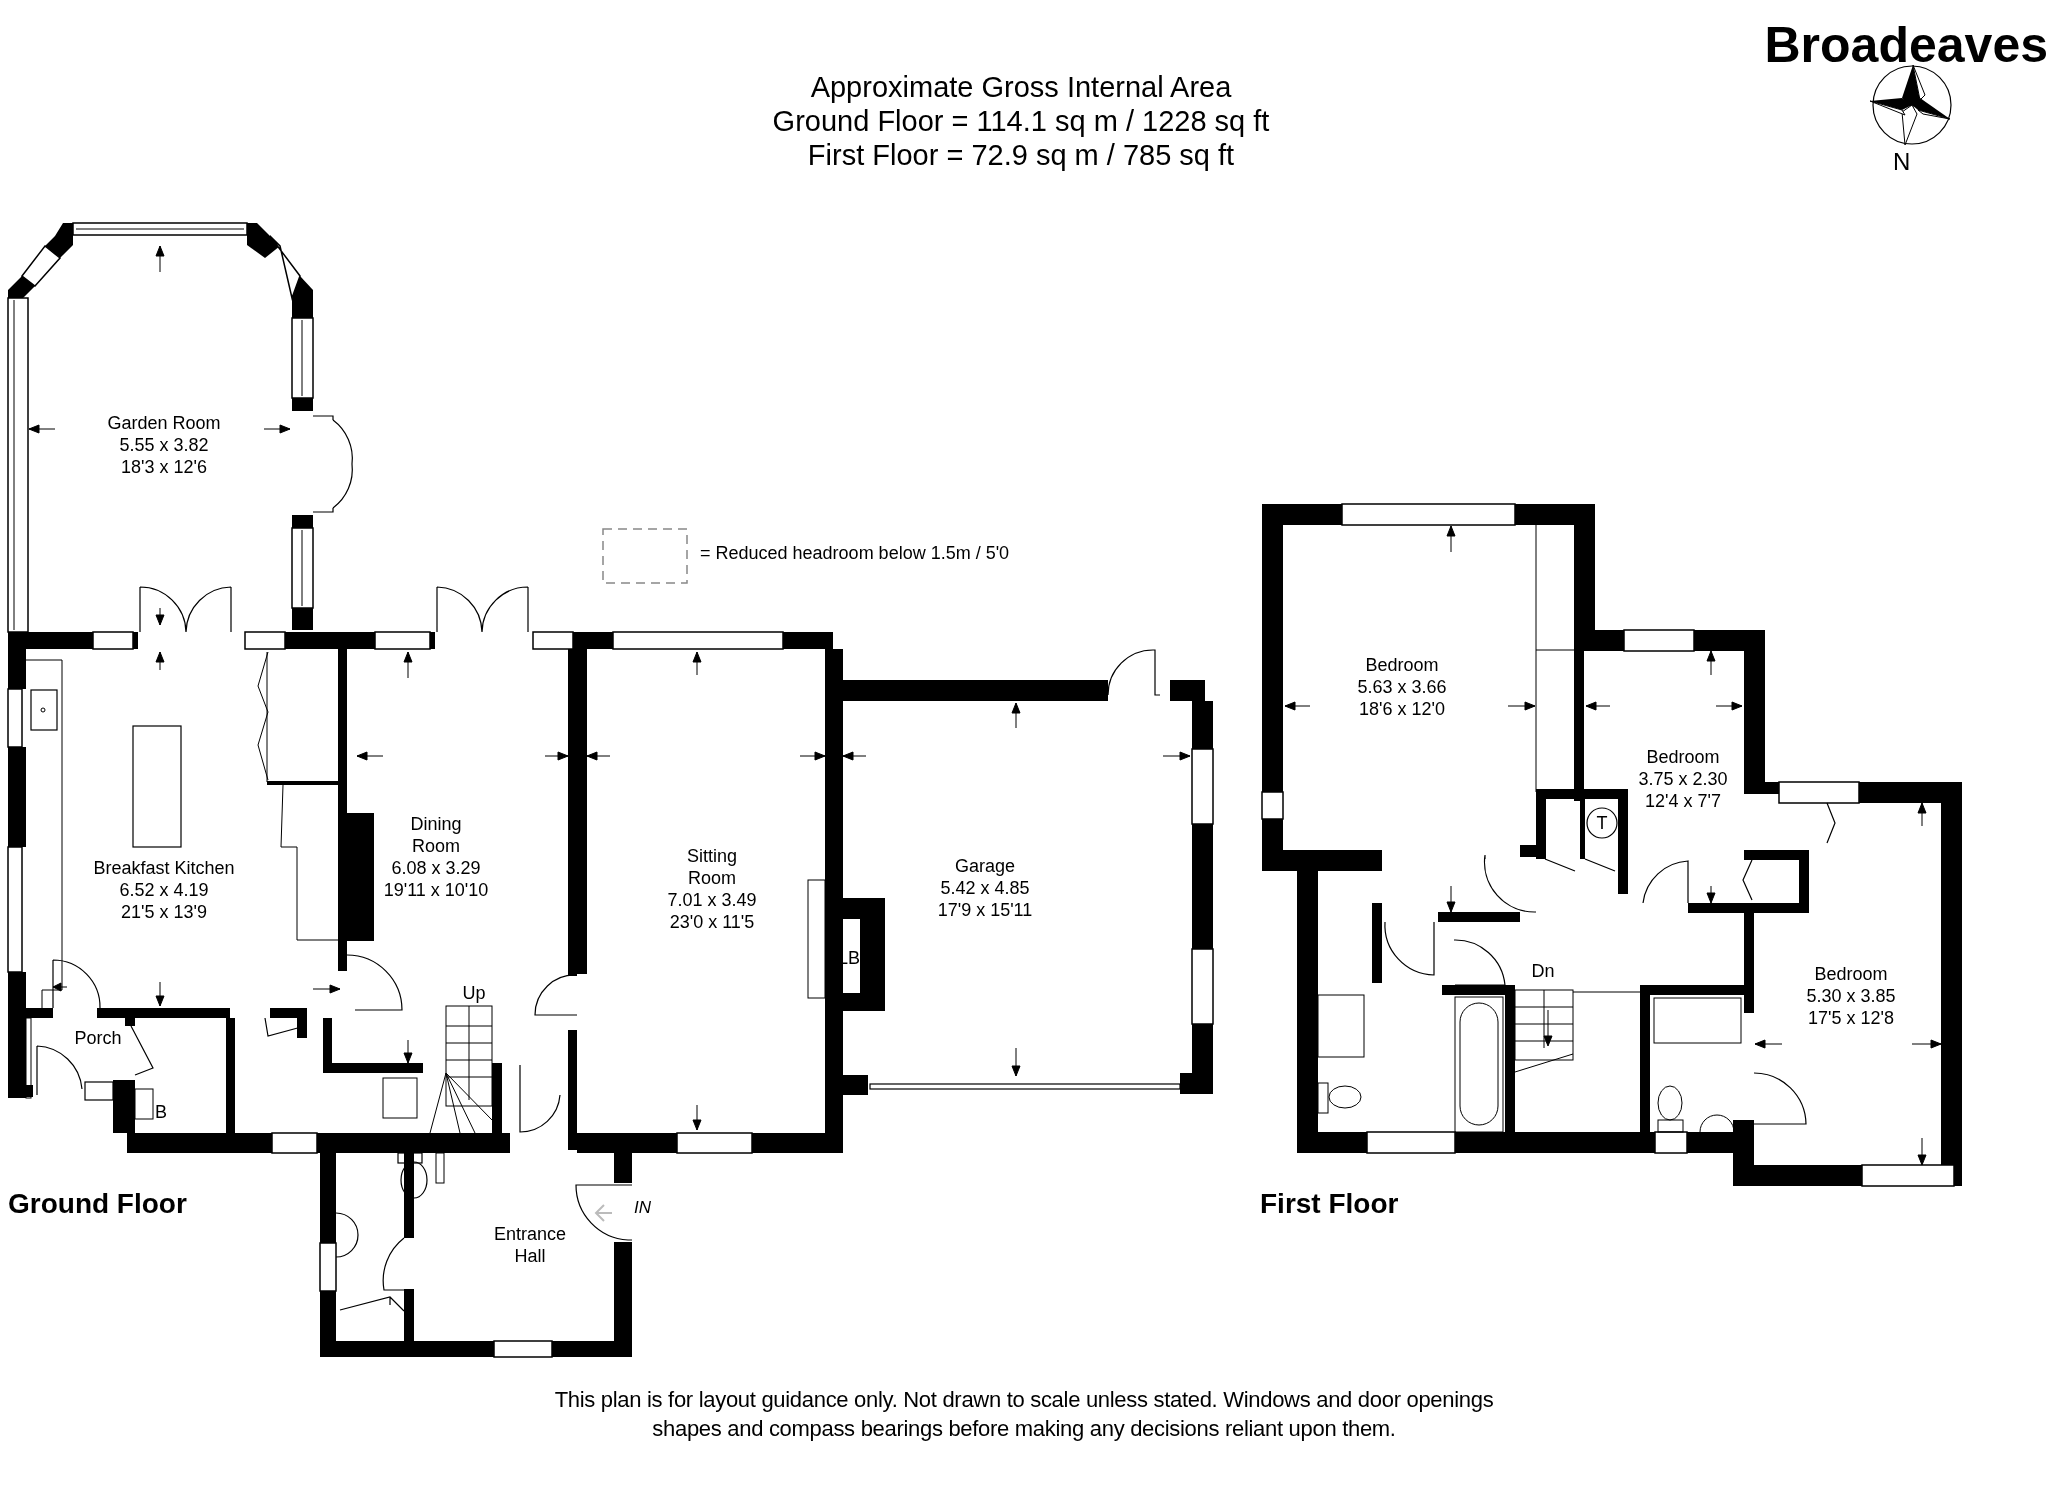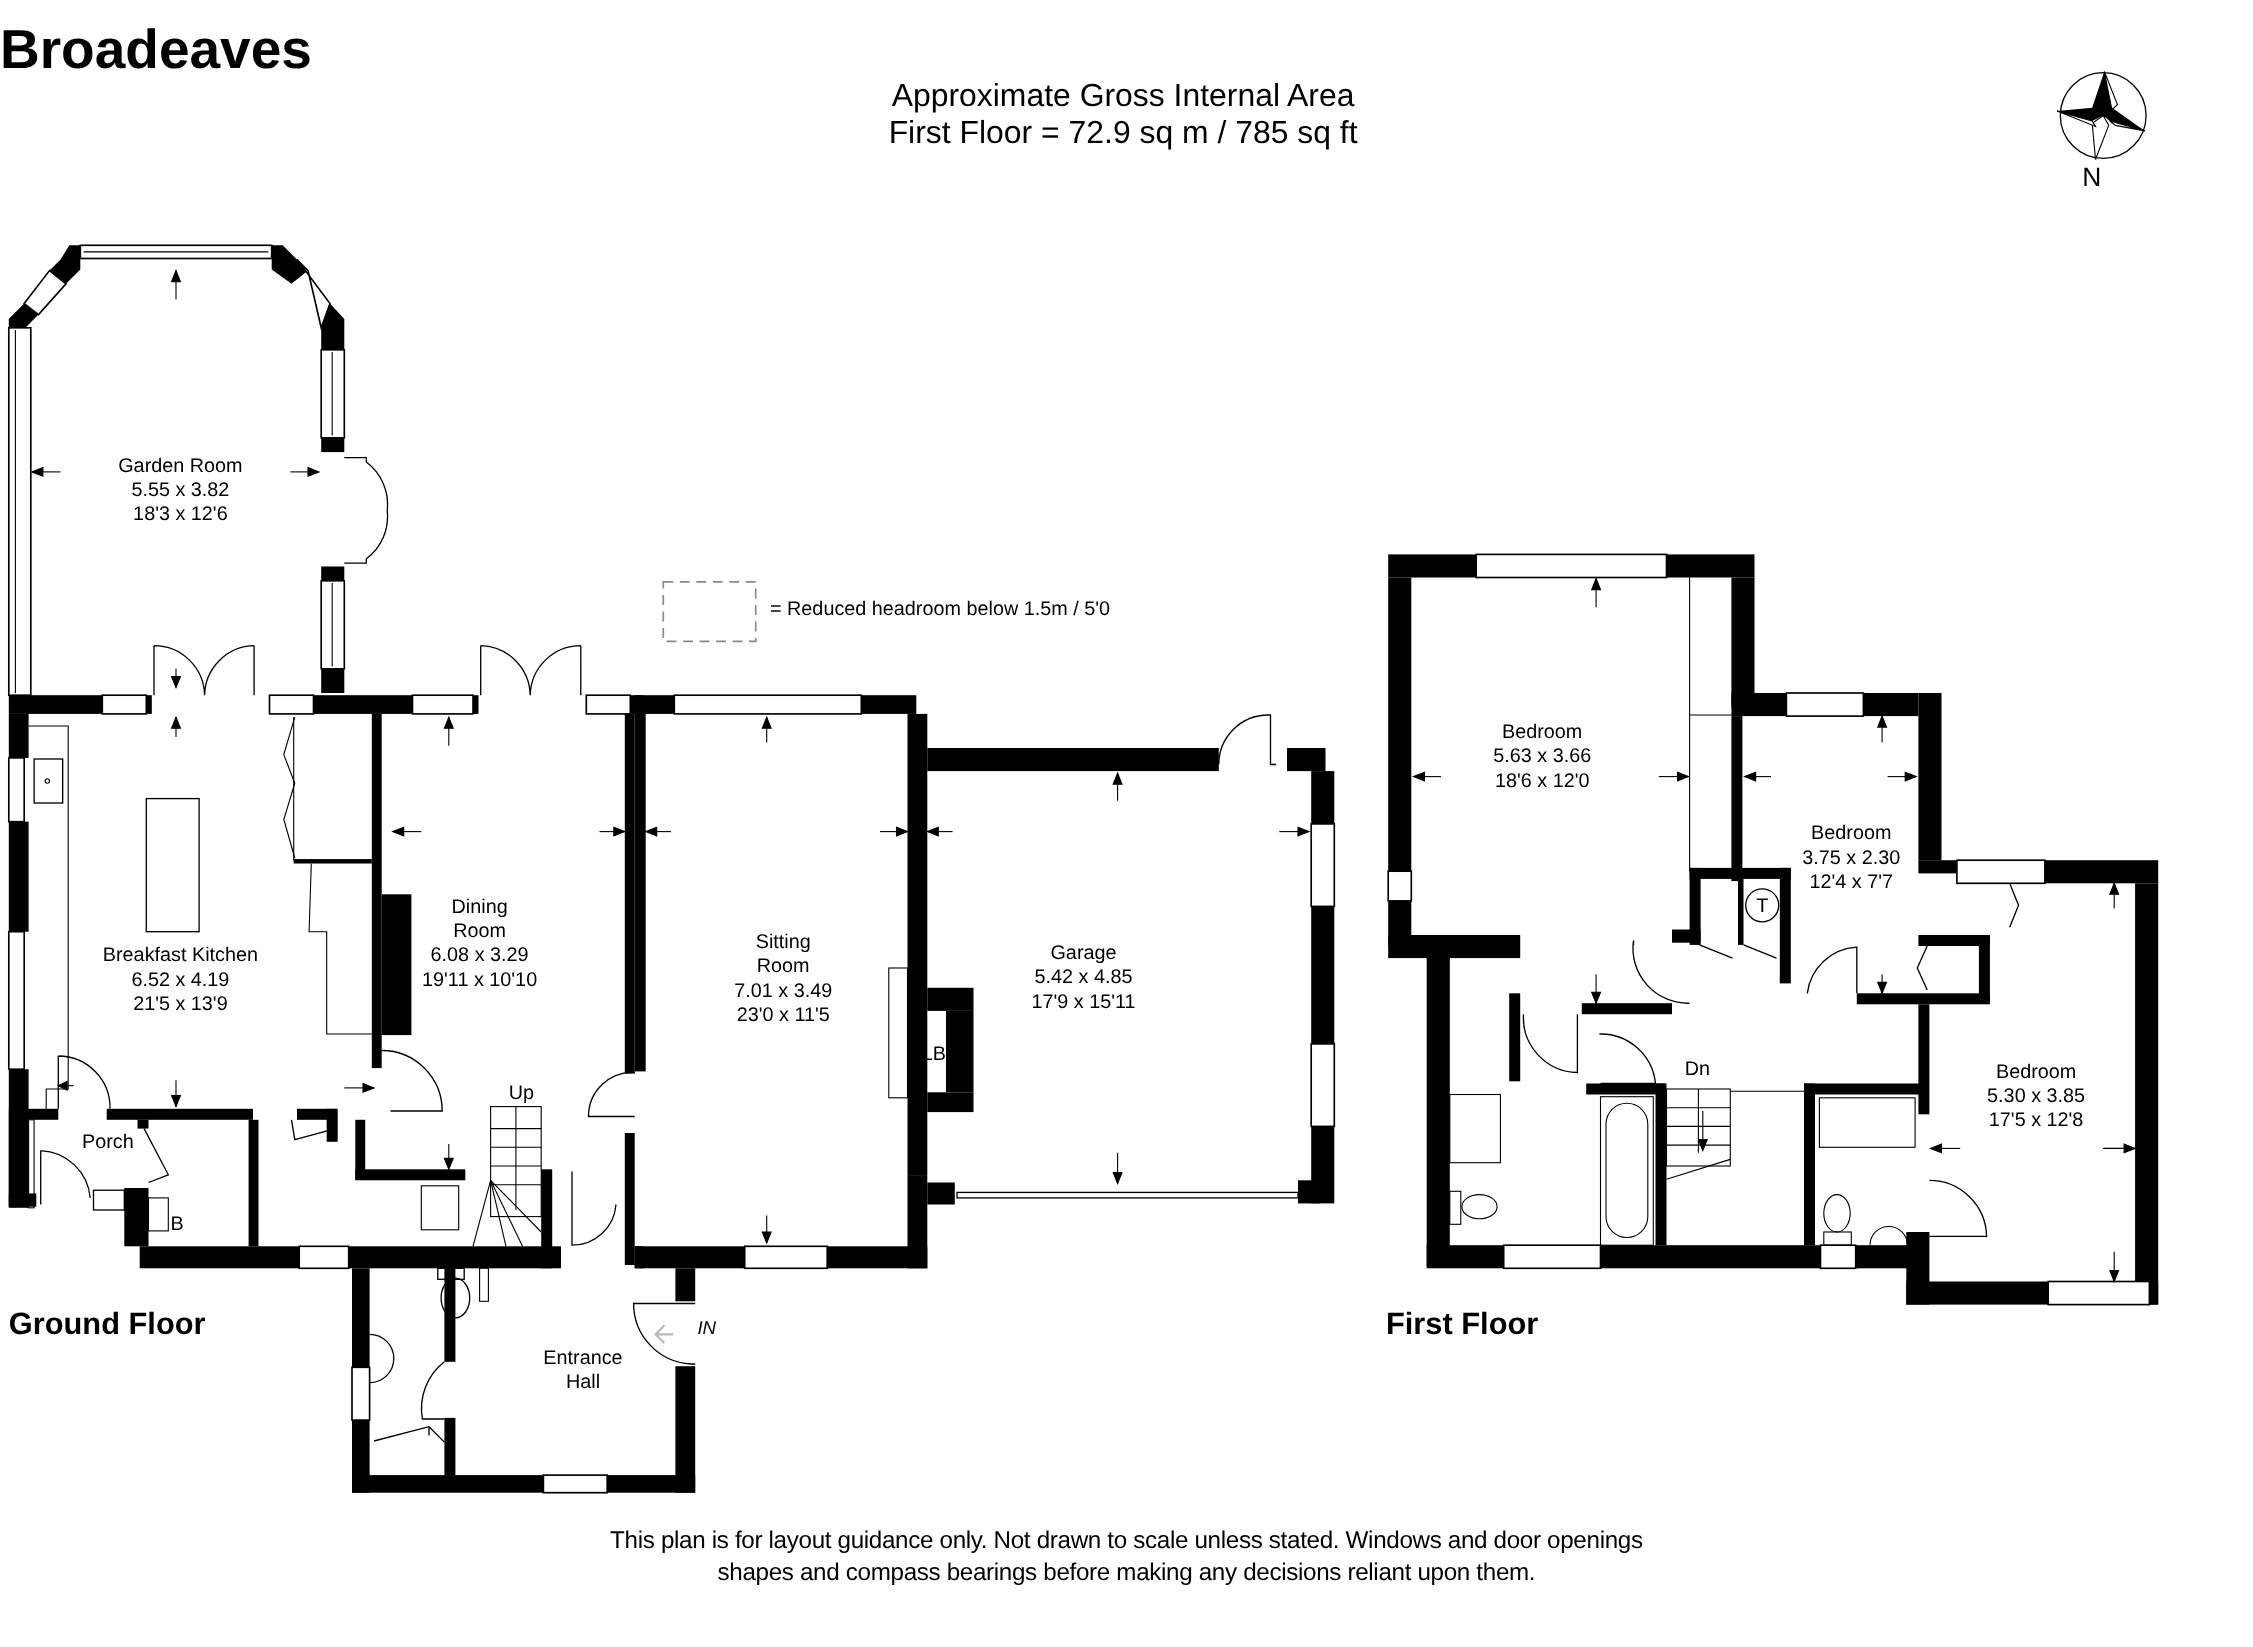--- a/index.html
+++ b/index.html
@@ -1,35 +1,36 @@
 <!DOCTYPE html>
 <html><head>
 <meta charset="utf-8">
 <style>
   html, body { margin:0; padding:0; background:#ffffff; }
   body { width:2048px; height:1497px; position:relative; overflow:hidden; font-family:"Liberation Sans", sans-serif; color:#000; }
-  .hdr { position:absolute; left:0; width:2048px; text-align:left; }
+  .hdr { position:absolute; left:0; width:2048px; text-align:right; }
   #title { top:16px; font-size:50px; font-weight:bold; }
   .area-line { font-size:29px; line-height:34px; }
   #area-block { position:absolute; left:0; width:2010px; top:70px; text-align:center;padding-left:16px; }
   #plan { position:absolute; left:0; top:0; }
   .lbl { position:absolute; text-align:center; font-size:18px; line-height:22px; white-space:nowrap; transform:translateX(-50%); }
   .floor-lbl { position:absolute; font-size:28px; font-weight:bold; }
   #disclaimer { position:absolute; left:0; width:2048px; top:1385px; text-align:center; font-size:22px; line-height:29px; font-family:"Liberation Sans", sans-serif; letter-spacing:-0.3px; }
   #legend-text { position:absolute; left:700px; top:543px; font-size:18px; }
   #compass-n { position:absolute; left:1893px; top:148px; font-size:24px; }
   .in-lbl { position:absolute; left:634px; top:1198px; font-size:17px;font-style:italic; }
   .small { font-size:18px; }
 </style>
 </head>
 <body>
 
 <div class="hdr" id="title">Broadeaves</div>
 <div id="area-block">
   <div class="area-line">Approximate Gross Internal Area</div>
+  <div class="area-line">Ground Floor = 114.1 sq m / 1228 sq ft</div>
   <div class="area-line">First Floor = 72.9 sq m / 785 sq ft</div>
 </div>
 
 <svg id="plan" width="2048" height="1497" viewBox="0 0 2048 1497">
   <g fill="#000" stroke="none">
 
     <g>
 
       <rect x="73" y="223" width="174" height="12" fill="#fff" stroke="#000" stroke-width="1.5"></rect>
       <line x1="76" y1="229" x2="244" y2="229" stroke="#000" stroke-width="1"></line>

